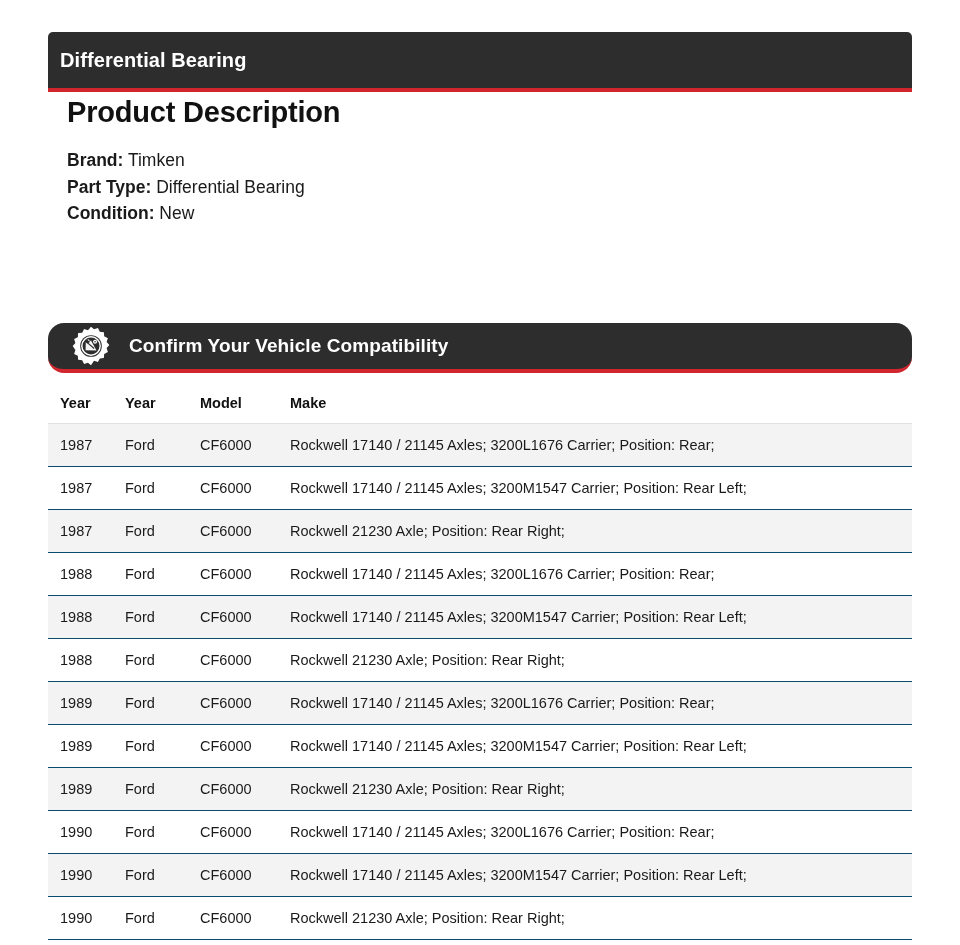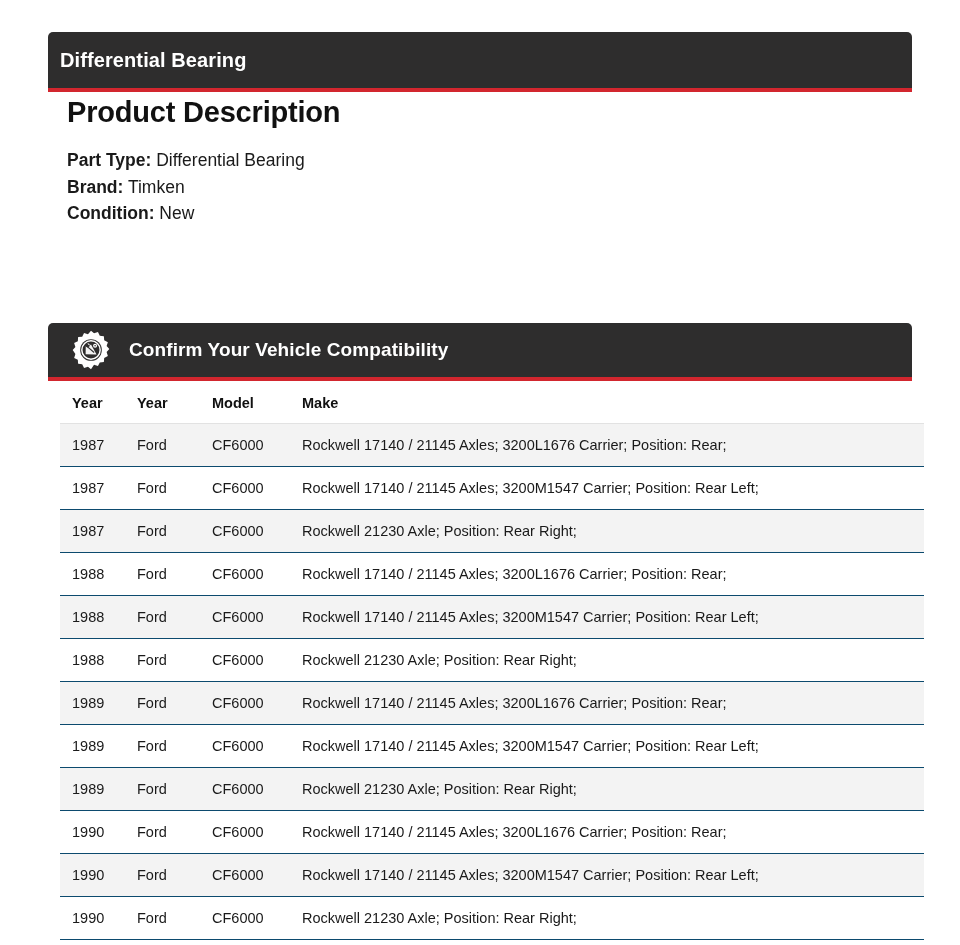--- a/index.html
+++ b/index.html
@@ -72,38 +72,39 @@
   }
   .spec-line { margin: 0; }
   .spec-label { font-weight: bold; }
   .spec-value { font-weight: normal; }
 
   
   #compat-banner {
     left: 48px;
     top: 323px;
     width: 864px;
-    height: 58px;
+    height: 50px;
     padding-left: 22px;
+    border-radius: 16px;
   }
   #compat-banner .banner-title {
     font-size: 19px;
     padding-left: 17px;
   }
   .gear-icon {
     width: 42px;
     height: 42px;
     flex: 0 0 42px;
     display: block;
   }
 
   
   #compat-table-wrap {
     position: absolute;
-    left: 60px;
+    left: 48px;
     top: 385px;
     width: 864px;
   }
   table.compat {
     width: 100%;
     border-collapse: collapse;
     table-layout: fixed;
     font-size: 14.5px;
     color: #1a1a1a;
   }
@@ -142,26 +143,26 @@
 <div class="page">
 
   <div class="banner" id="product-banner">
     <span class="banner-title">Differential Bearing</span>
   </div>
 
   <div id="product-description">
     <h2 class="section-heading">Product Description</h2>
     <div class="spec-list">
       <p class="spec-line">
+        <span class="spec-label">Brand:</span>
+        <span class="spec-value">Timken</span>
+      </p>
+      <p class="spec-line">
         <span class="spec-label">Part Type:</span>
         <span class="spec-value">Differential Bearing</span>
-      </p>
-      <p class="spec-line">
-        <span class="spec-label">Brand:</span>
-        <span class="spec-value">Timken</span>
       </p>
       <p class="spec-line">
         <span class="spec-label">Condition:</span>
         <span class="spec-value">New</span>
       </p>
     </div>
   </div>
 
   <div class="banner" id="compat-banner">
     <svg class="gear-icon" viewBox="0 0 64 64" aria-hidden="true">

